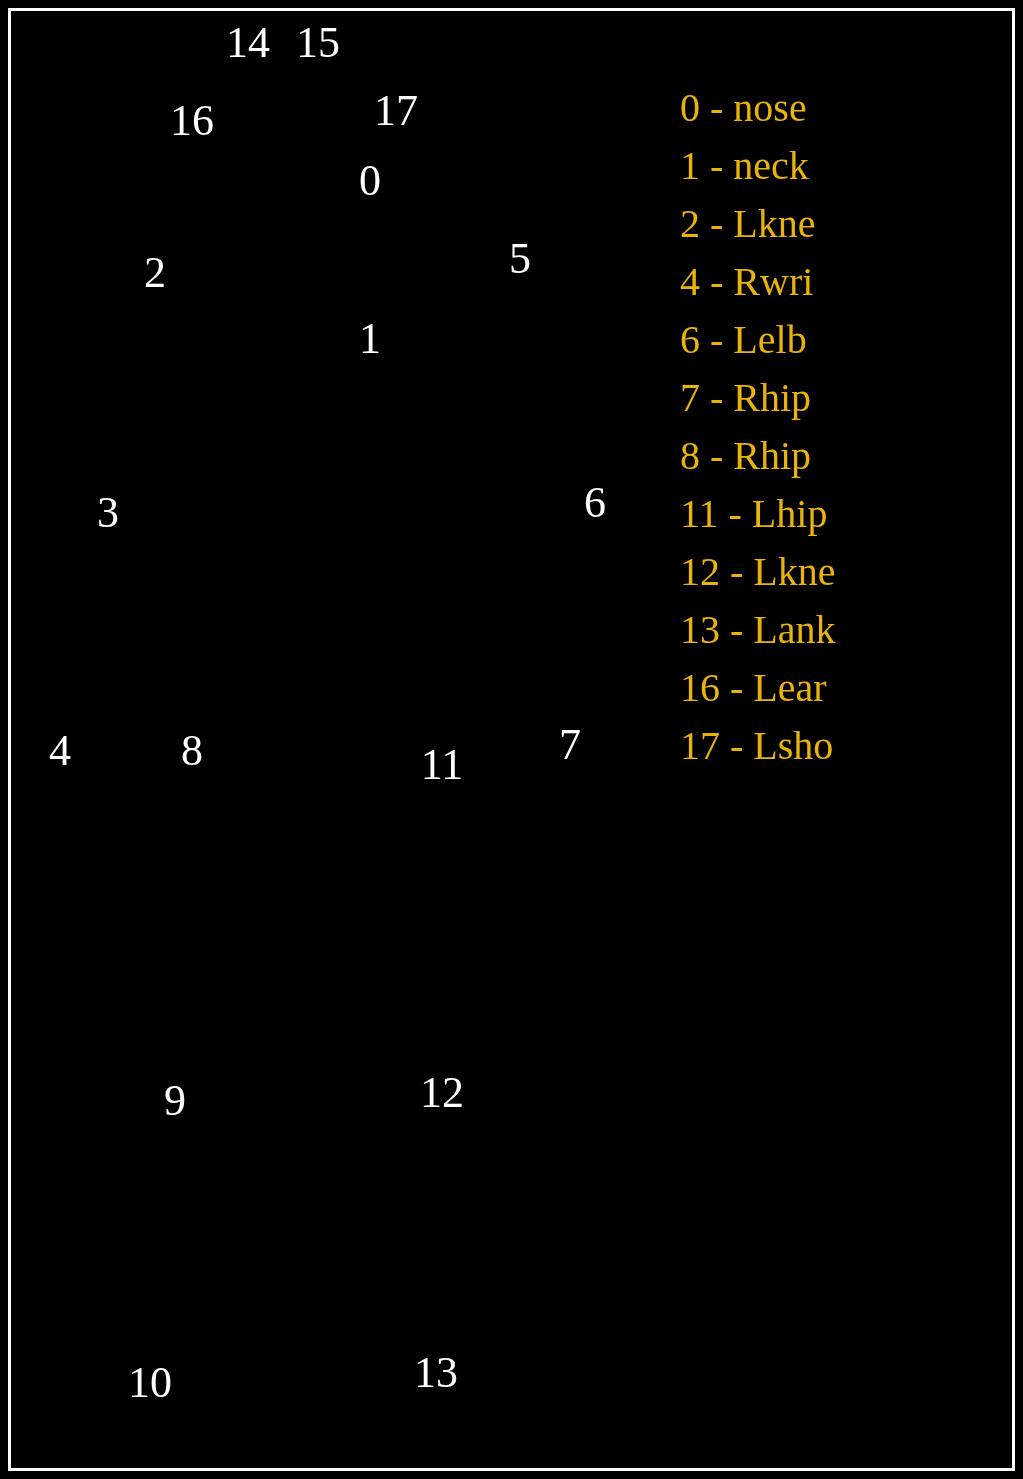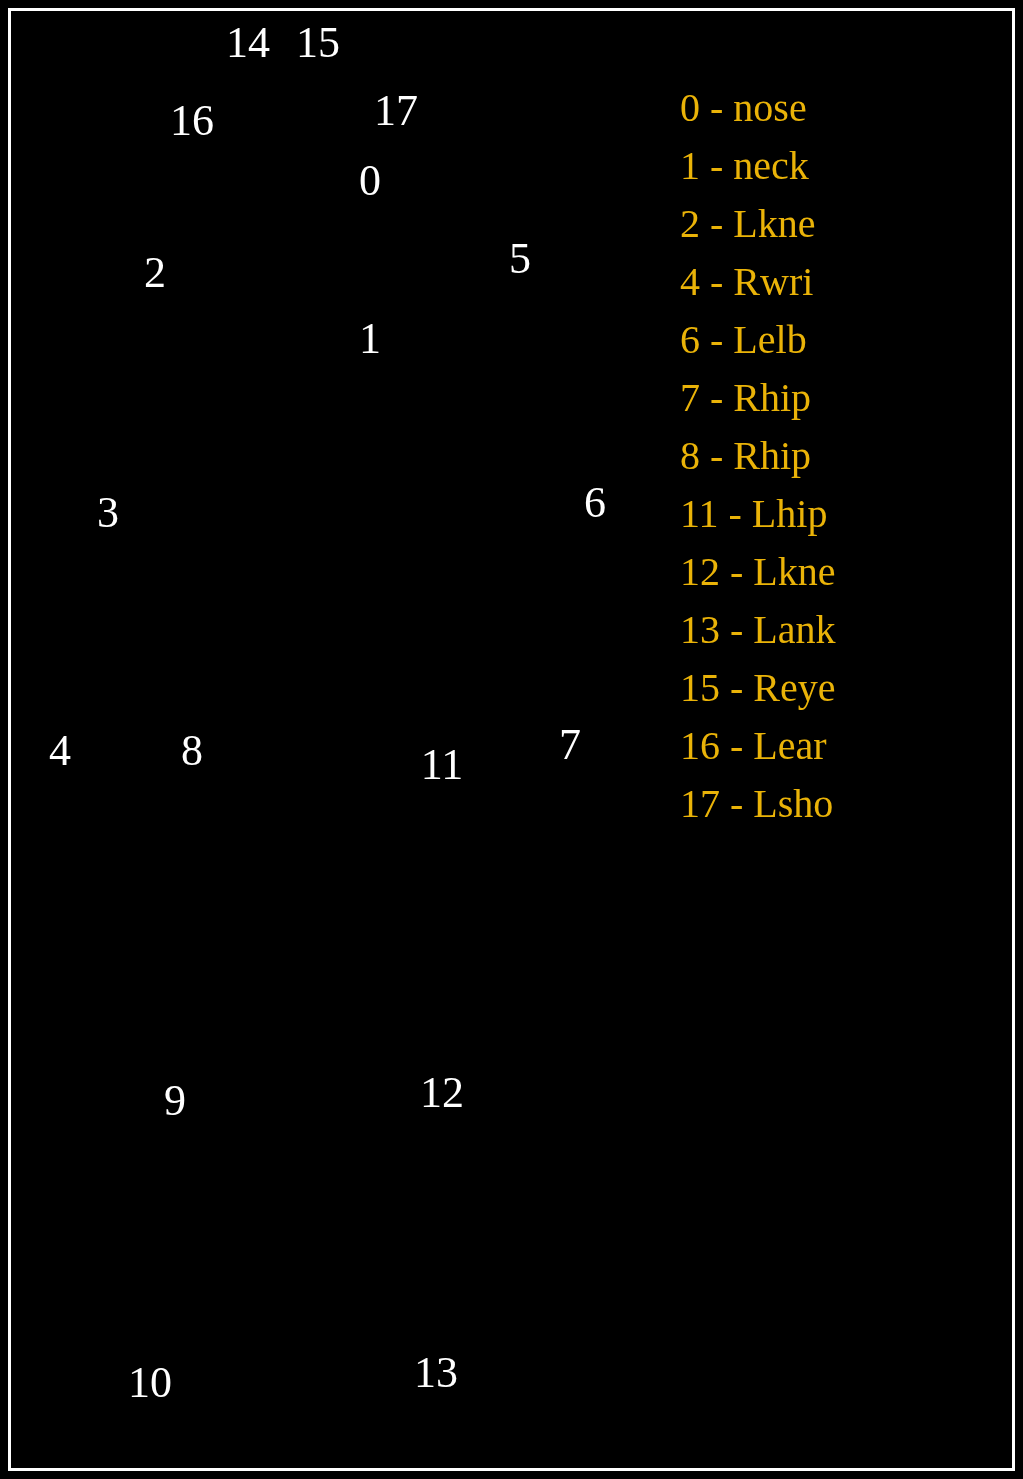--- a/index.html
+++ b/index.html
@@ -72,16 +72,15 @@
   <div class="legend-item"><span>0</span> - <span>nose</span></div>
   <div class="legend-item"><span>1</span> - <span>neck</span></div>
   <div class="legend-item"><span>2</span> - <span>Lkne</span></div>
   <div class="legend-item"><span>4</span> - <span>Rwri</span></div>
   <div class="legend-item"><span>6</span> - <span>Lelb</span></div>
   <div class="legend-item"><span>7</span> - <span>Rhip</span></div>
   <div class="legend-item"><span>8</span> - <span>Rhip</span></div>
   <div class="legend-item"><span>11</span> - <span>Lhip</span></div>
   <div class="legend-item"><span>12</span> - <span>Lkne</span></div>
   <div class="legend-item"><span>13</span> - <span>Lank</span></div>
-  <div class="legend-item"><span>15</span> - <span>Reye</span></div>
   <div class="legend-item"><span>16</span> - <span>Lear</span></div>
   <div class="legend-item"><span>17</span> - <span>Lsho</span></div>
 </div>
 
 </body></html>

